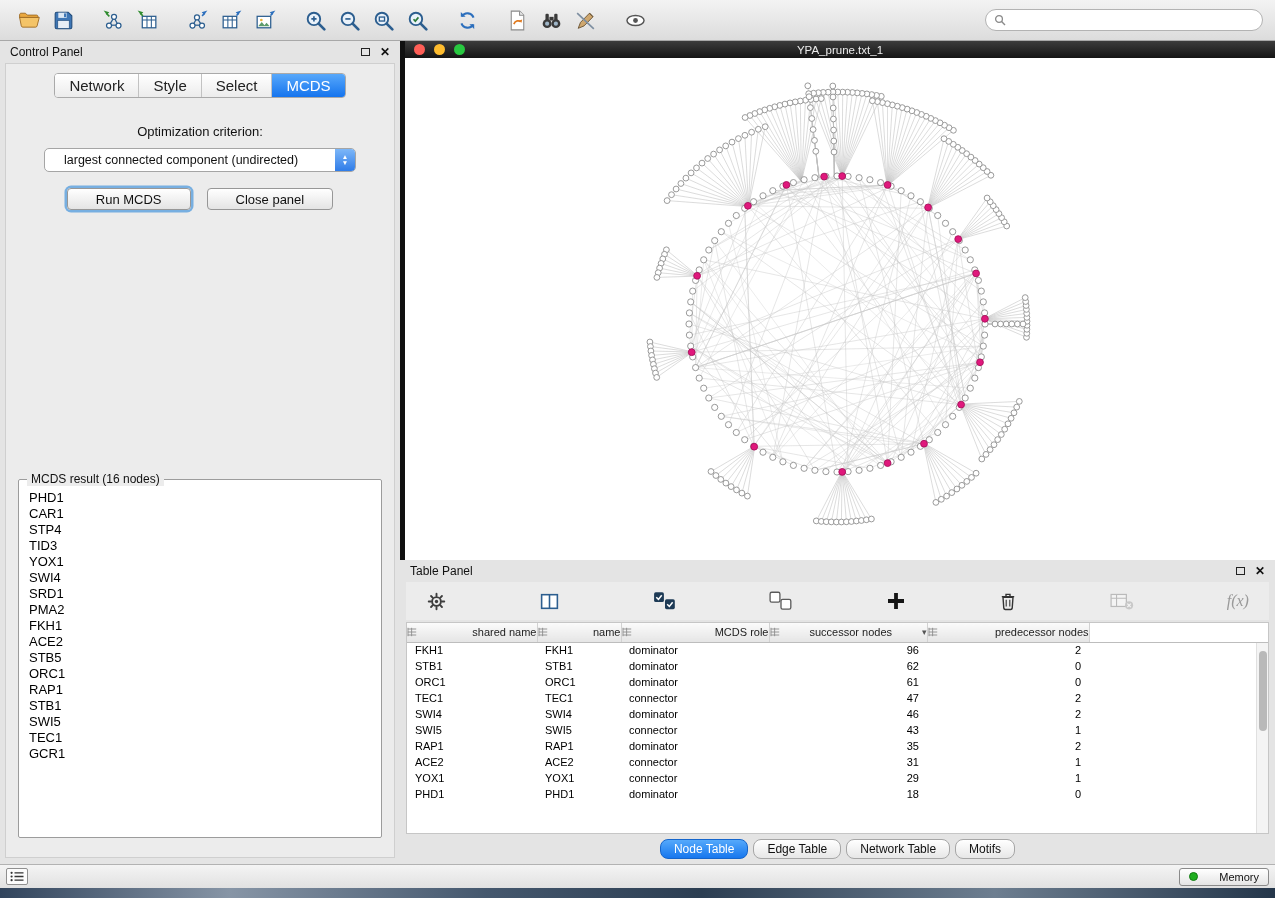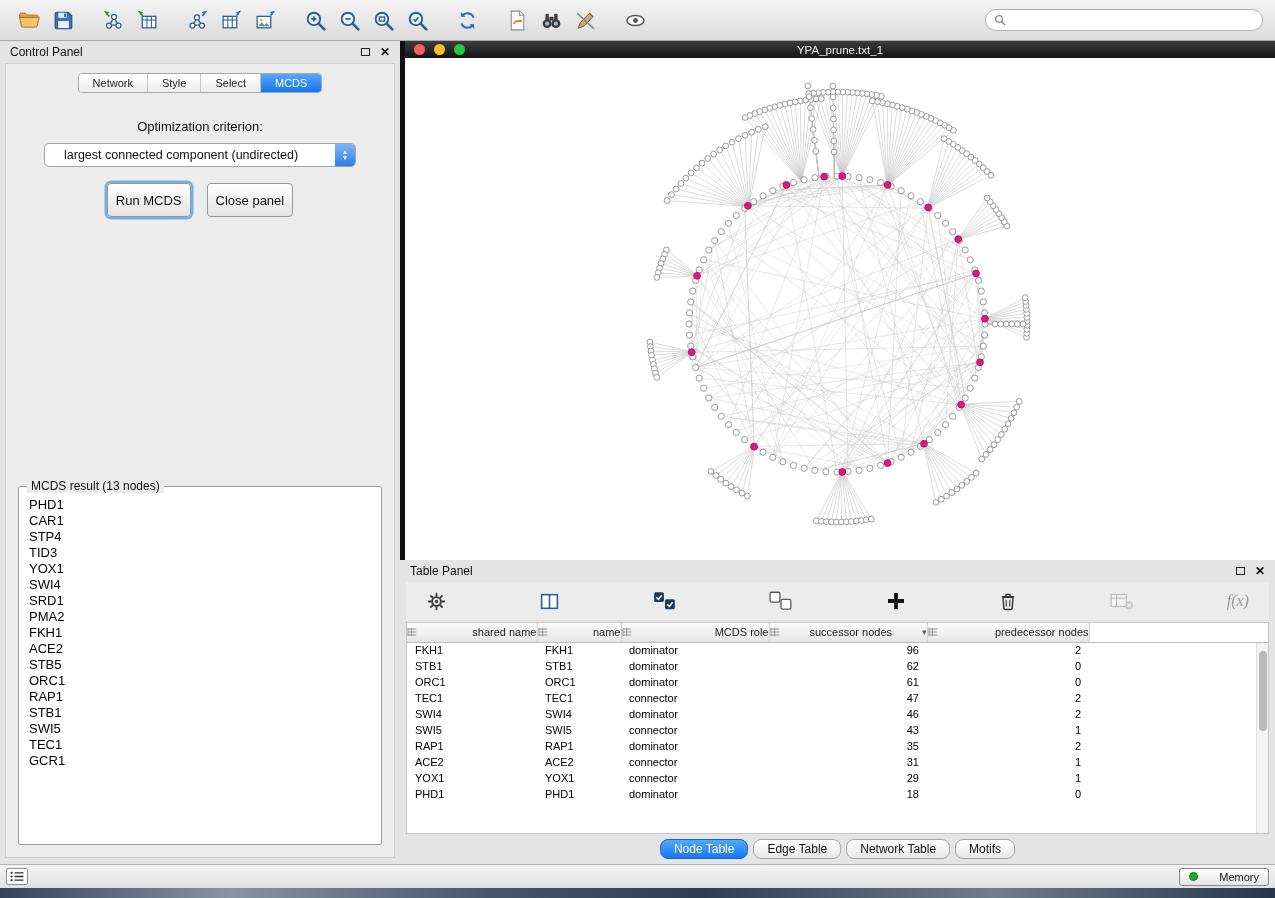--- a/index.html
+++ b/index.html
@@ -20,29 +20,29 @@
   .main { flex:1; display:flex; min-height:0; }
 
   
   .control-panel { width:400px; flex:0 0 400px; display:flex; flex-direction:column; background:#e4e4e4; }
   .panel-header { height:22px; flex:0 0 22px; display:flex; align-items:center; padding:0 10px; font-size:12px; color:#111; }
   .panel-header .hbtns { margin-left:auto; display:flex; align-items:center; gap:10px; }
   .float-btn { width:9px; height:8px; border:1.5px solid #222; display:inline-block; }
   .close-btn { font-size:12px; font-weight:bold; color:#111; line-height:1; }
   .cp-body { flex:1; display:flex; flex-direction:column; background:#ececec; border:1px solid #cfcfcf; margin:0 5px 6px 5px; overflow:hidden; }
   .segtabs { display:flex; width:fit-content; margin:9px auto 0; border:1px solid #a9a9a9; border-radius:4px; overflow:hidden; background:#fff; }
-  .seg { padding:3px 14px; font-size:11px; color:#222; border-right:1px solid #c2c2c2; background:linear-gradient(#fff,#ececec); }
+  .seg { padding:3px 14px; font-size:15px; color:#222; border-right:1px solid #c2c2c2; background:linear-gradient(#fff,#ececec); }
   .seg:last-child { border-right:none; }
   .seg.active { background:linear-gradient(#57a8fb,#1574ee); color:#fff; }
   .opt-label { text-align:center; font-size:13px; color:#111; margin-top:26px; }
   .dropdown { width:312px; height:24px; margin:9px auto 0; border:1px solid #a5a5a5; border-radius:5px; background:#fff; display:flex; align-items:center; overflow:hidden; }
   .dropdown .val { flex:1; font-size:12.5px; padding-left:19px; color:#111; white-space:nowrap; }
   .stepper { width:20px; height:100%; background:linear-gradient(#7db7f8,#2f7ce8); display:flex; flex-direction:column; align-items:center; justify-content:center; color:#fff; font-size:6.5px; line-height:6px; }
   .btn-row { display:flex; justify-content:center; gap:16px; margin-top:16px; }
-  .pbtn { height:34px; padding:0 8px; font-size:13px; color:#111; border:1px solid #979797; border-radius:4px; background:linear-gradient(#ffffff,#e4e4e4); font-family:"Liberation Sans",sans-serif;text-align:right; }
+  .pbtn { height:22px; padding:0 28px; font-size:13px; color:#111; border:1px solid #979797; border-radius:4px; background:linear-gradient(#ffffff,#e4e4e4); font-family:"Liberation Sans",sans-serif;text-align:right; }
   .pbtn.focused { box-shadow:0 0 0 2.5px rgba(106,169,224,.9); }
   fieldset.result-box { margin:262px 12px 0 12px; height:366px; border:1px solid #9c9c9c; border-radius:2px; background:#fff; padding:2px; display:flex; }
   fieldset.result-box legend { font-size:12px; color:#111; padding:0 4px; margin-left:6px; background:#ececec; }
   .result-list { flex:1; background:#fff; overflow:hidden; padding:2px 0 0 8px; }
   .result-list .li { font-size:13px; line-height:16px; color:#000; }
 
   
   .right { flex:1; display:flex; flex-direction:column; min-width:0; background:#be185d; }
   .network-window { height:519px; flex:0 0 519px; background:#101010; display:flex; flex-direction:column; padding-left:5px; }
   .net-title { height:17px; flex:0 0 17px; position:relative; display:flex; align-items:center; justify-content:center; background:linear-gradient(#3c3c3c,#151515); color:#ececec; font-size:11.5px; }
@@ -257,21 +257,21 @@
           <span class="stepper">
               <span>▲</span>
               <span>▼</span>
             </span>
         </div>
         <div class="btn-row">
           <button class="pbtn focused">Run MCDS</button>
           <button class="pbtn">Close panel</button>
         </div>
         <fieldset class="result-box">
-          <legend>MCDS result (13 nodes)</legend>
+          <legend>MCDS result (16 nodes)</legend>
           <div class="result-list">
               <div class="li">PHD1</div>
               <div class="li">CAR1</div>
               <div class="li">STP4</div>
               <div class="li">TID3</div>
               <div class="li">YOX1</div>
               <div class="li">SWI4</div>
               <div class="li">SRD1</div>
               <div class="li">PMA2</div>
               <div class="li">FKH1</div>

